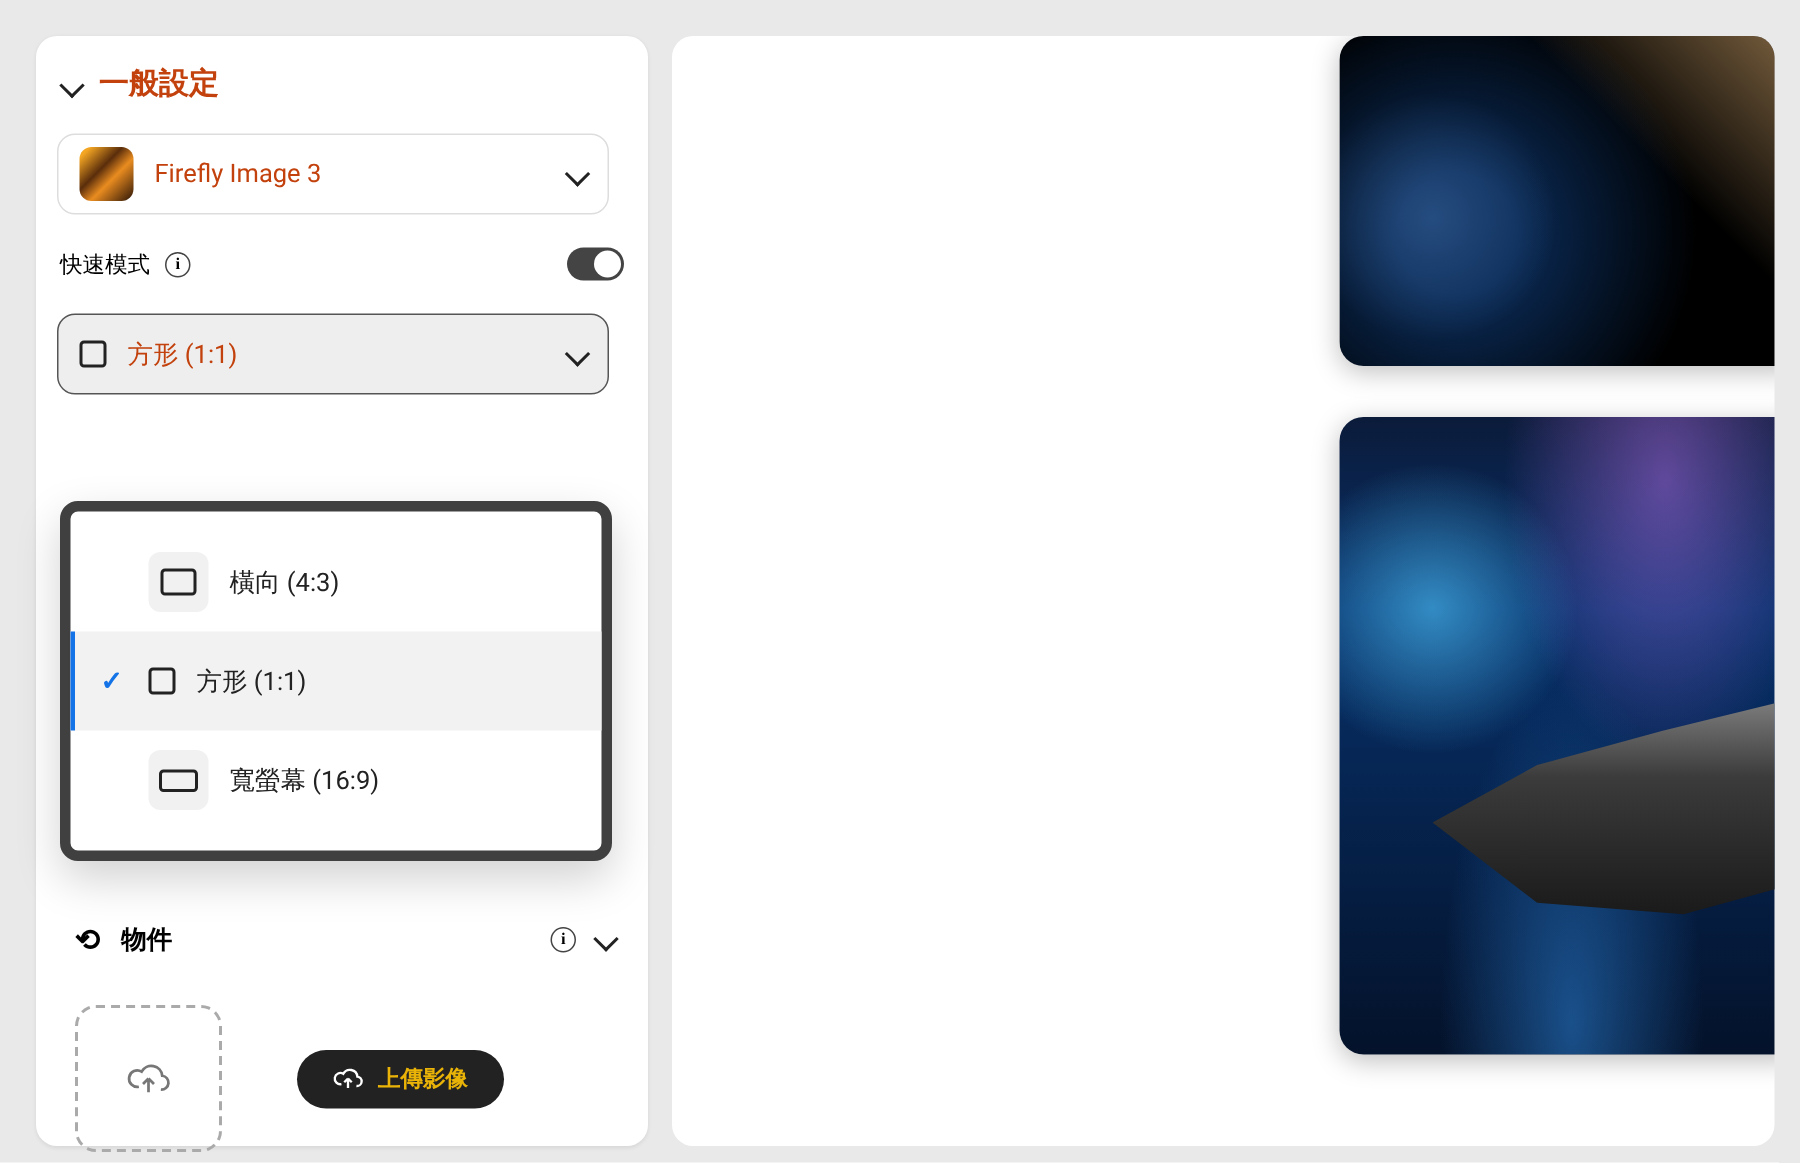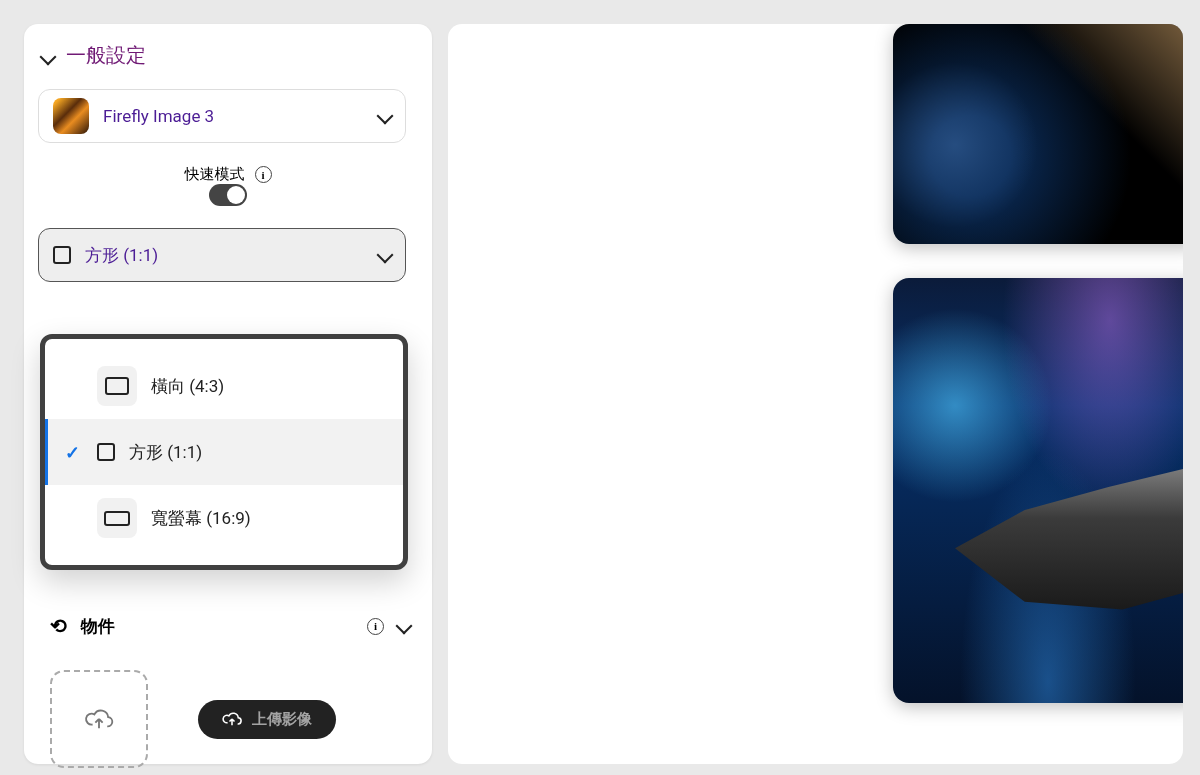--- a/index.html
+++ b/index.html
@@ -16,22 +16,22 @@
     box-shadow: 0 1px 3px rgba(0,0,0,0.08);
     padding: 18px 14px;
     overflow: hidden;
   }
 
   .section-header {
     display: flex;
     align-items: center;
     gap: 12px;
     font-size: 20px;
-    font-weight: 400;
-    color: #701a75;
+    font-weight: 700;
+    color: #c2410c;
     margin-bottom: 20px;
     padding-left: 4px;
   }
 
   .label { font-size: 15px; color: #222; margin: 10px 0 10px 2px; }
 
   .select-row {
     display: flex;
     align-items: center;
     width: 368px;
@@ -41,26 +41,25 @@
     padding: 0 14px;
     gap: 14px;
     cursor: pointer;
   }
   .select-row.active { background: #eee; border-color: #555; }
   .thumb {
     width: 36px; height: 36px; border-radius: 8px;
     background: linear-gradient(135deg,#f4a623 10%,#5a2d0b 40%,#e98c20 60%,#2b1406 100%);
     flex-shrink: 0;
   }
-  .select-row .text { flex: 1; font-size: 17px; color: #4c1d95; }
+  .select-row .text { flex: 1; font-size: 17px; color: #c2410c; }
 
   .row {
     display: flex; align-items: center; justify-content: space-between;
     margin: 22px 2px;
-    flex-direction: column;
   }
   .row .left { display: flex; align-items: center; gap: 10px; font-size: 15px; }
 
   .toggle {
     width: 38px; height: 22px; border-radius: 11px; background: #444;
     position: relative; cursor: pointer;
   }
   .toggle::after {
     content: ""; position: absolute; right: 2px; top: 2px;
     width: 18px; height: 18px; border-radius: 50%; background: #fff;
@@ -78,21 +77,21 @@
   .icon-bg {
     width: 40px; height: 40px; background: #f1f1f1; border-radius: 8px;
     display: flex; align-items: center; justify-content: center; flex-shrink: 0;
   }
 
   .dropdown {
     position: absolute;
     left: 40px; top: 334px;
     width: 368px;
     background: #fff;
-    border: 5px solid #404040;
+    border: 7px solid #404040;
     border-radius: 12px;
     box-shadow: 0 12px 30px rgba(0,0,0,0.18);
     padding: 14px 0;
     z-index: 10;
   }
   .dd-item {
     display: flex; align-items: center; gap: 14px;
     height: 66px; padding: 0 20px 0 52px;
     font-size: 17px; color: #222; cursor: pointer;
     position: relative;
@@ -117,21 +116,21 @@
   .bottom {
     position: absolute; left: 50px; top: 670px;
     display: flex; align-items: center; gap: 50px;
   }
   .drop {
     width: 98px; height: 98px; border: 2.5px dashed #aaa; border-radius: 14px;
     display: flex; align-items: center; justify-content: center;
   }
   .pill {
     display: inline-flex; align-items: center; gap: 10px;
-    background: #222; color: #a3a3a3; border-radius: 999px;
+    background: #222; color: #eab308; border-radius: 999px;
     padding: 10px 24px; font-size: 15px; font-weight: 600;
     cursor: pointer;
   }
 
   .canvas {
     position: absolute; left: 448px; top: 24px;
     width: 735px; height: 740px;
     background: #fff; border-radius: 14px;
     overflow: hidden;
   }

